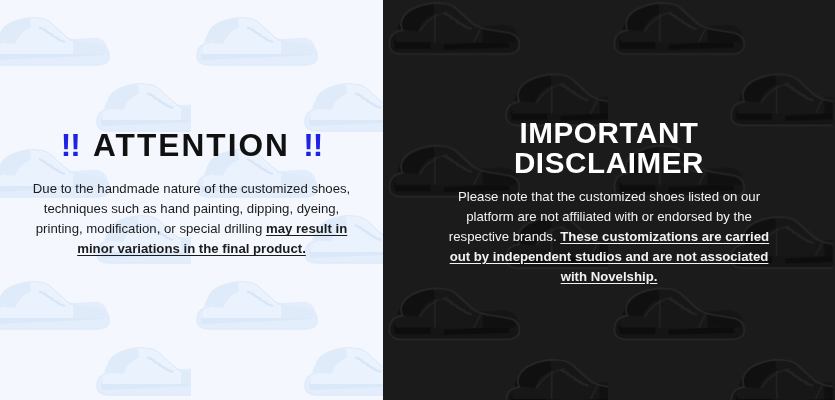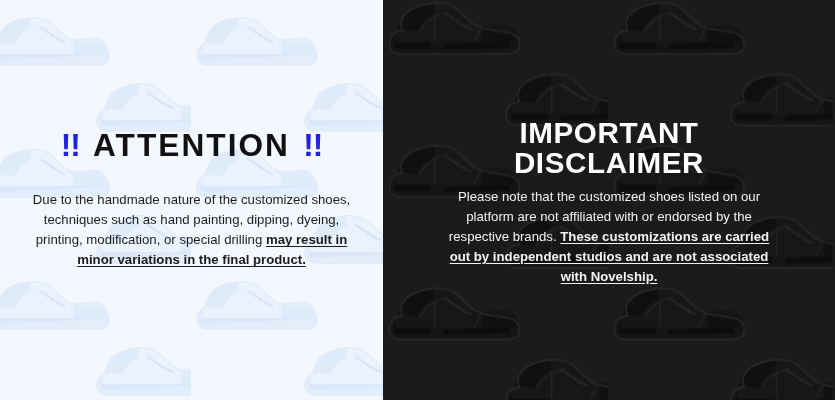--- a/index.html
+++ b/index.html
@@ -85,21 +85,21 @@
     letter-spacing:0.6px;
     line-height:1.05;
     transform:scaleX(1.02);
   }
   .heading-disclaimer .line2 { display:block; }
 
   
   .body-copy {
     font-size:13.2px;
     line-height:1.52;
-    margin-top:28px;
+    margin-top:17px;
   }
   .panel-left .body-copy  { color:#1c1c1c; max-width:318px; margin-left:auto; margin-right:auto; }
   .panel-right .body-copy { color:#f2f2f2; max-width:330px; margin-left:auto; margin-right:auto; margin-top:8px; }
 
   .emph {
     font-weight:bold;
     text-decoration:underline;
     text-underline-offset:2px;
   }
   .body-copy .lead { font-weight:normal; }

